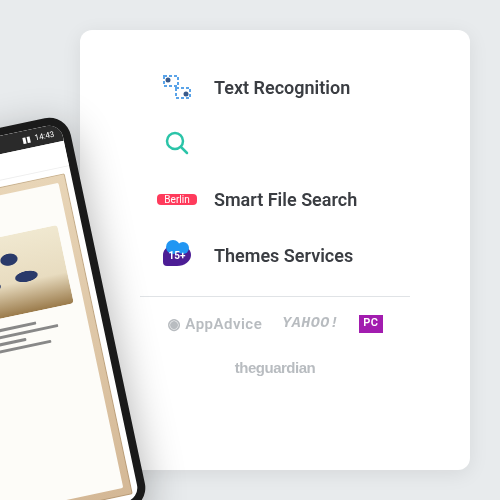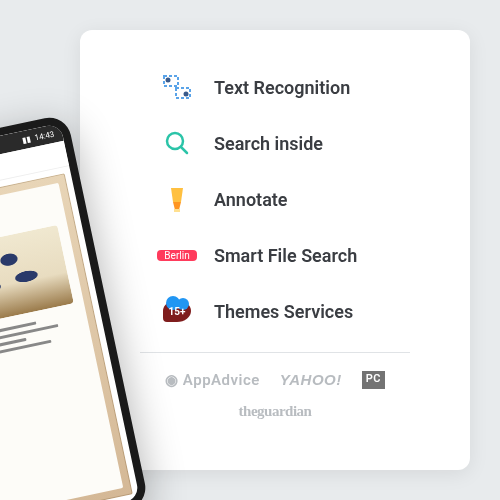--- a/index.html
+++ b/index.html
@@ -3,41 +3,41 @@
 <meta charset="utf-8">
 <style>
 *{margin:0;padding:0;box-sizing:border-box}
 body{width:500px;height:500px;background:#e8ebed;font-family:-apple-system,BlinkMacSystemFont,"Segoe UI",Roboto,sans-serif;position:relative;overflow:hidden}
 .card{position:absolute;top:30px;left:80px;right:30px;bottom:30px;background:#fff;border-radius:12px;box-shadow:0 4px 20px rgba(0,0,0,0.08);padding:40px 30px 25px}
 .features{display:flex;flex-direction:column;gap:22px}
 .feature{display:flex;align-items:center;gap:20px;margin-left:50px}
 .feature-icon{width:34px;height:34px;display:flex;align-items:center;justify-content:center;flex-shrink:0}
 .feature-label{font-size:18px;font-weight:600;color:#3a3d42}
 .divider{margin:24px 30px 18px;border:none;border-top:1px solid #e0e3e6}
-.press{display:flex;flex-wrap:wrap;justify-content:center;gap:14px 20px;padding:0 20px}
+.press{display:flex;flex-wrap:wrap;justify-content:center;gap:26px 20px;padding:0 20px}
 .press-item{color:#b8bcc0;font-size:15px;font-weight:600;letter-spacing:.5px}
-.press-yahoo{font-family:Liberation Sans, sans-serif;font-style:italic;font-weight:700}
-.press-guardian{font-family:Liberation Serif, serif;font-weight:700;letter-spacing:-0.5px}
+.press-yahoo{font-family:Liberation Mono, monospace;font-style:italic;font-weight:700}
+.press-guardian{font-family:Liberation Sans, sans-serif;font-weight:700;letter-spacing:-0.5px}
 .press-9to5{letter-spacing:-0.5px}
 .press-9to5 .outline{color:transparent;-webkit-text-stroke:1px #b8bcc0}
-.press-pc{background:#737373;color:#fff;padding:2px 4px;font-size:11px;line-height:1}
+.press-pc{background:#a21caf;color:#fff;padding:2px 4px;font-size:11px;line-height:1}
 .phone{position:absolute;left:-90px;top:130px;width:200px;height:400px;transform:rotate(-12deg);z-index:2}
 .phone-body{width:100%;height:100%;background:#1a1a1a;border-radius:22px;padding:8px;box-shadow:0 10px 40px rgba(0,0,0,0.3)}
 .phone-screen{width:100%;height:100%;background:#fff;border-radius:14px;overflow:hidden;position:relative}
 .status-bar{height:18px;background:#2a2a2a;display:flex;justify-content:flex-end;align-items:center;padding:0 8px;gap:4px}
 .status-bar span{color:#fff;font-size:8px}
 .chrome-bar{height:26px;background:#fff;display:flex;align-items:center;padding:0 10px;gap:12px;border-bottom:1px solid #eee}
 .doc{margin:6px;height:calc(100% - 56px);background:linear-gradient(180deg,#e8d5b7 0%,#d4b896 100%);border-radius:2px;padding:8px;position:relative;box-shadow:inset 0 0 0 1px rgba(120,90,50,.3)}
 .doc-inner{background:#fdfcf8;height:100%;border-radius:2px;padding:10px;position:relative;overflow:hidden}
 .doc-title{font-family:cursive;font-style:italic;color:#4a6a8a;font-size:20px;font-weight:600}
 .muffin-img{margin-top:8px;height:80px;background:radial-gradient(ellipse at 30% 40%,#2a3a6a 8%,transparent 9%),radial-gradient(ellipse at 60% 30%,#2a3a6a 7%,transparent 8%),radial-gradient(ellipse at 45% 60%,#2a3a6a 6%,transparent 7%),radial-gradient(ellipse at 70% 55%,#2a3a6a 8%,transparent 9%),linear-gradient(180deg,#f0e8d0 0%,#e8dcc0 60%,#9a7a4a 100%);border-radius:4px}
 .doc-text{margin-top:10px;display:flex;flex-direction:column;gap:4px}
 .doc-text span{height:3px;background:#888;border-radius:1px}
 .badge-berlin{background:#ff3b5c;color:#fff;font-size:10px;font-weight:400;padding:0 7px;border-radius:4px}
-.badge-cloud{background:#7f1d1d;color:#fff;font-size:10px;font-weight:700;padding:5px 6px;border-radius:50% 50% 50% 4px;position:relative;width:28px;height:22px;display:flex;align-items:center;justify-content:center}
+.badge-cloud{background:#4c1d95;color:#fff;font-size:10px;font-weight:700;padding:5px 6px;border-radius:50% 50% 50% 4px;position:relative;width:28px;height:22px;display:flex;align-items:center;justify-content:center}
 .badge-cloud::before{content:"";position:absolute;width:14px;height:14px;background:#2196f3;border-radius:50%;top:-4px;left:3px}
 .badge-cloud::after{content:"";position:absolute;width:12px;height:12px;background:#2196f3;border-radius:50%;top:-2px;right:2px}
 .badge-cloud span{position:relative;z-index:1}
 </style>
 </head>
 <body>
 
 <div class="phone">
   <div class="phone-body">
     <div class="phone-screen">
@@ -80,33 +80,22 @@
       <div class="feature-label">Text Recognition</div>
     </div>
 
     <div class="feature">
       <div class="feature-icon">
         <svg width="28" height="28" viewBox="0 0 28 28">
             <circle cx="12" cy="12" r="8" fill="none" stroke="#2bc4a8" stroke-width="2.5"></circle>
             <line x1="18" y1="18" x2="24" y2="24" stroke="#2bc4a8" stroke-width="2.5" stroke-linecap="round"></line>
           </svg>
       </div>
-      <div class="feature-label">Search inside</div>
     </div>
 
-    <div class="feature">
-      <div class="feature-icon">
-        <svg width="28" height="30" viewBox="0 0 28 30">
-            <path d="M8 4 L20 4 L18 18 L10 18 Z" fill="#ffc040"></path>
-            <path d="M10 18 L18 18 L16 26 L12 26 Z" fill="#ff9520"></path>
-            <rect x="11" y="25" width="6" height="3" fill="#ffe090"></rect>
-          </svg>
-      </div>
-      <div class="feature-label">Annotate</div>
-    </div>
 
     <div class="feature">
       <div class="feature-icon">
         <span class="badge-berlin">Berlin</span>
       </div>
       <div class="feature-label">Smart File Search</div>
     </div>
 
 
     <div class="feature">

